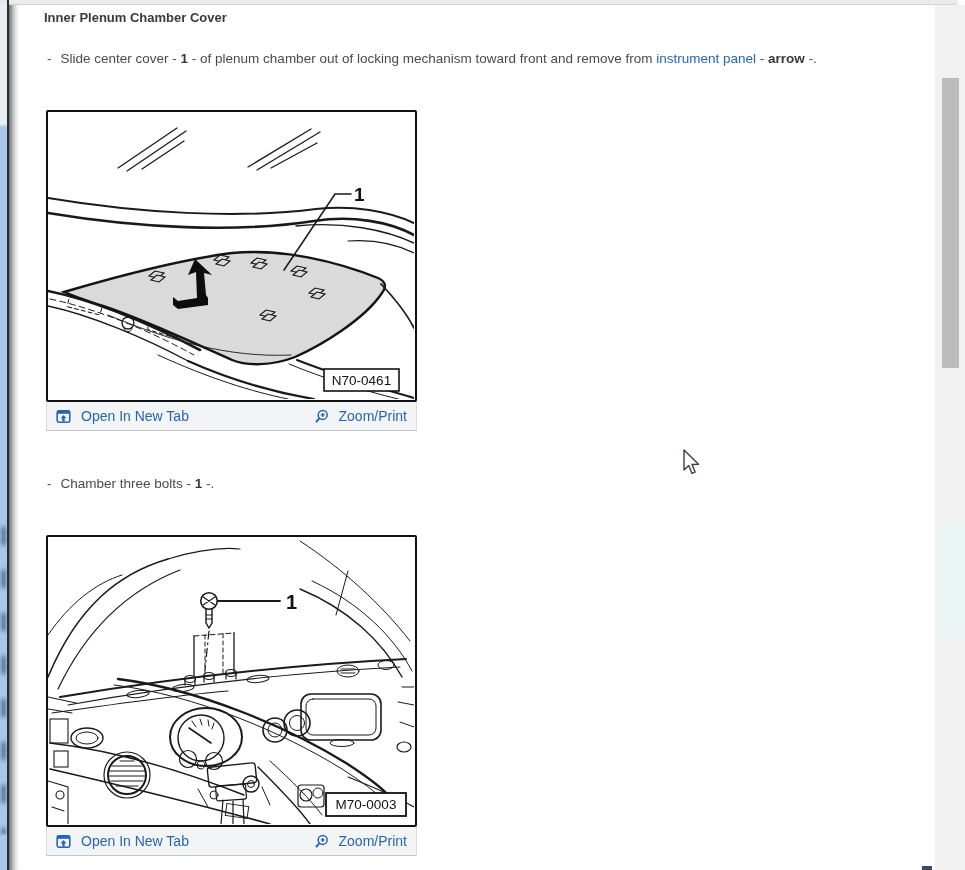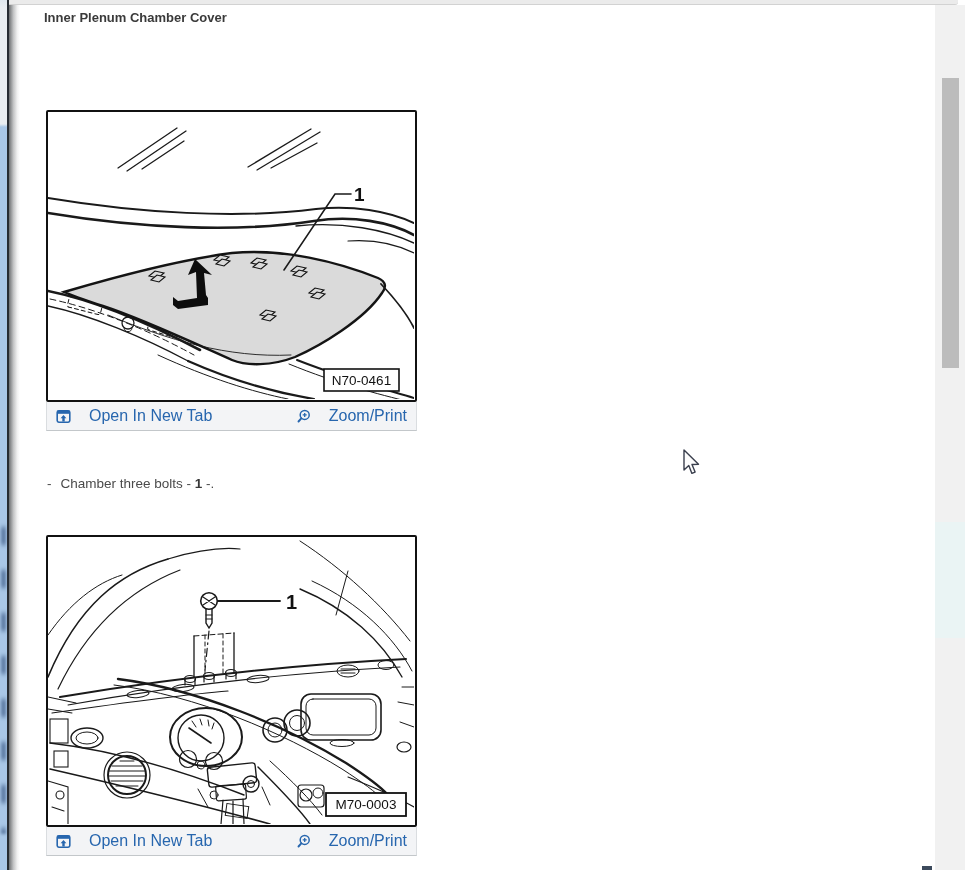--- a/index.html
+++ b/index.html
@@ -37,21 +37,21 @@
 
   
   .figure{position:absolute;width:371px;}
   .fig1{left:46px;top:110px;}
   .fig2{left:46px;top:535px;}
   .fig-img{box-sizing:border-box;width:371px;height:292px;border:2.5px solid #111;
     border-radius:2px;background:#fff;}
   .fig-footer{box-sizing:border-box;width:371px;height:29px;background:#f3f4f6;
     border:1px solid #dadde0;border-top:none;border-bottom-color:#c3c7ca;
     display:flex;align-items:center;justify-content:space-between;padding:0 9px;}
-  .flink{display:flex;align-items:center;gap:18px;color:#2766ae;font-size:16px;
+  .flink{display:flex;align-items:center;gap:10px;color:#2766ae;font-size:14px;
     text-decoration:none;cursor:pointer;white-space:nowrap;}
   .flink svg{display:block;}
 
   
   .art{display:block;}
   .art .ln{stroke:#1a1a1a;fill:none;stroke-linecap:round;}
   .art text{font-family:"Liberation Sans","DejaVu Sans",sans-serif;fill:#111;}
 
   
   .cursor{position:absolute;left:682px;top:449px;}
@@ -64,20 +64,23 @@
   <div class="edge-strip">
     <div class="edge-blobs"></div>
   </div>
   <div class="edge-border"></div>
   <div class="edge-shadow"></div>
 
   <div class="topbar"></div>
 
   <div class="page-title">Inner Plenum Chamber Cover</div>
 
+  <div class="step step1">
+    <span class="dash">-</span><span>Slide center cover - </span><b>1</b><span> - of plenum chamber out of locking mechanism toward front and remove from </span><a>instrument panel</a><span> - </span><b>arrow</b><span> -.</span>
+  </div>
 
   <div class="figure fig1">
     <div class="fig-img">
       <svg class="art" width="366" height="287" viewBox="0 0 366 287">
         <defs>
           <g id="clipA" stroke="#111" stroke-width="1.1" fill="#dadada">
             <path d="M-8,1 L-2,-4 L7,-2 L1,3 Z"></path>
               <path d="M-6,5 L0,0 L8,2 L2,7 Z"></path>
           </g>
         </defs>

